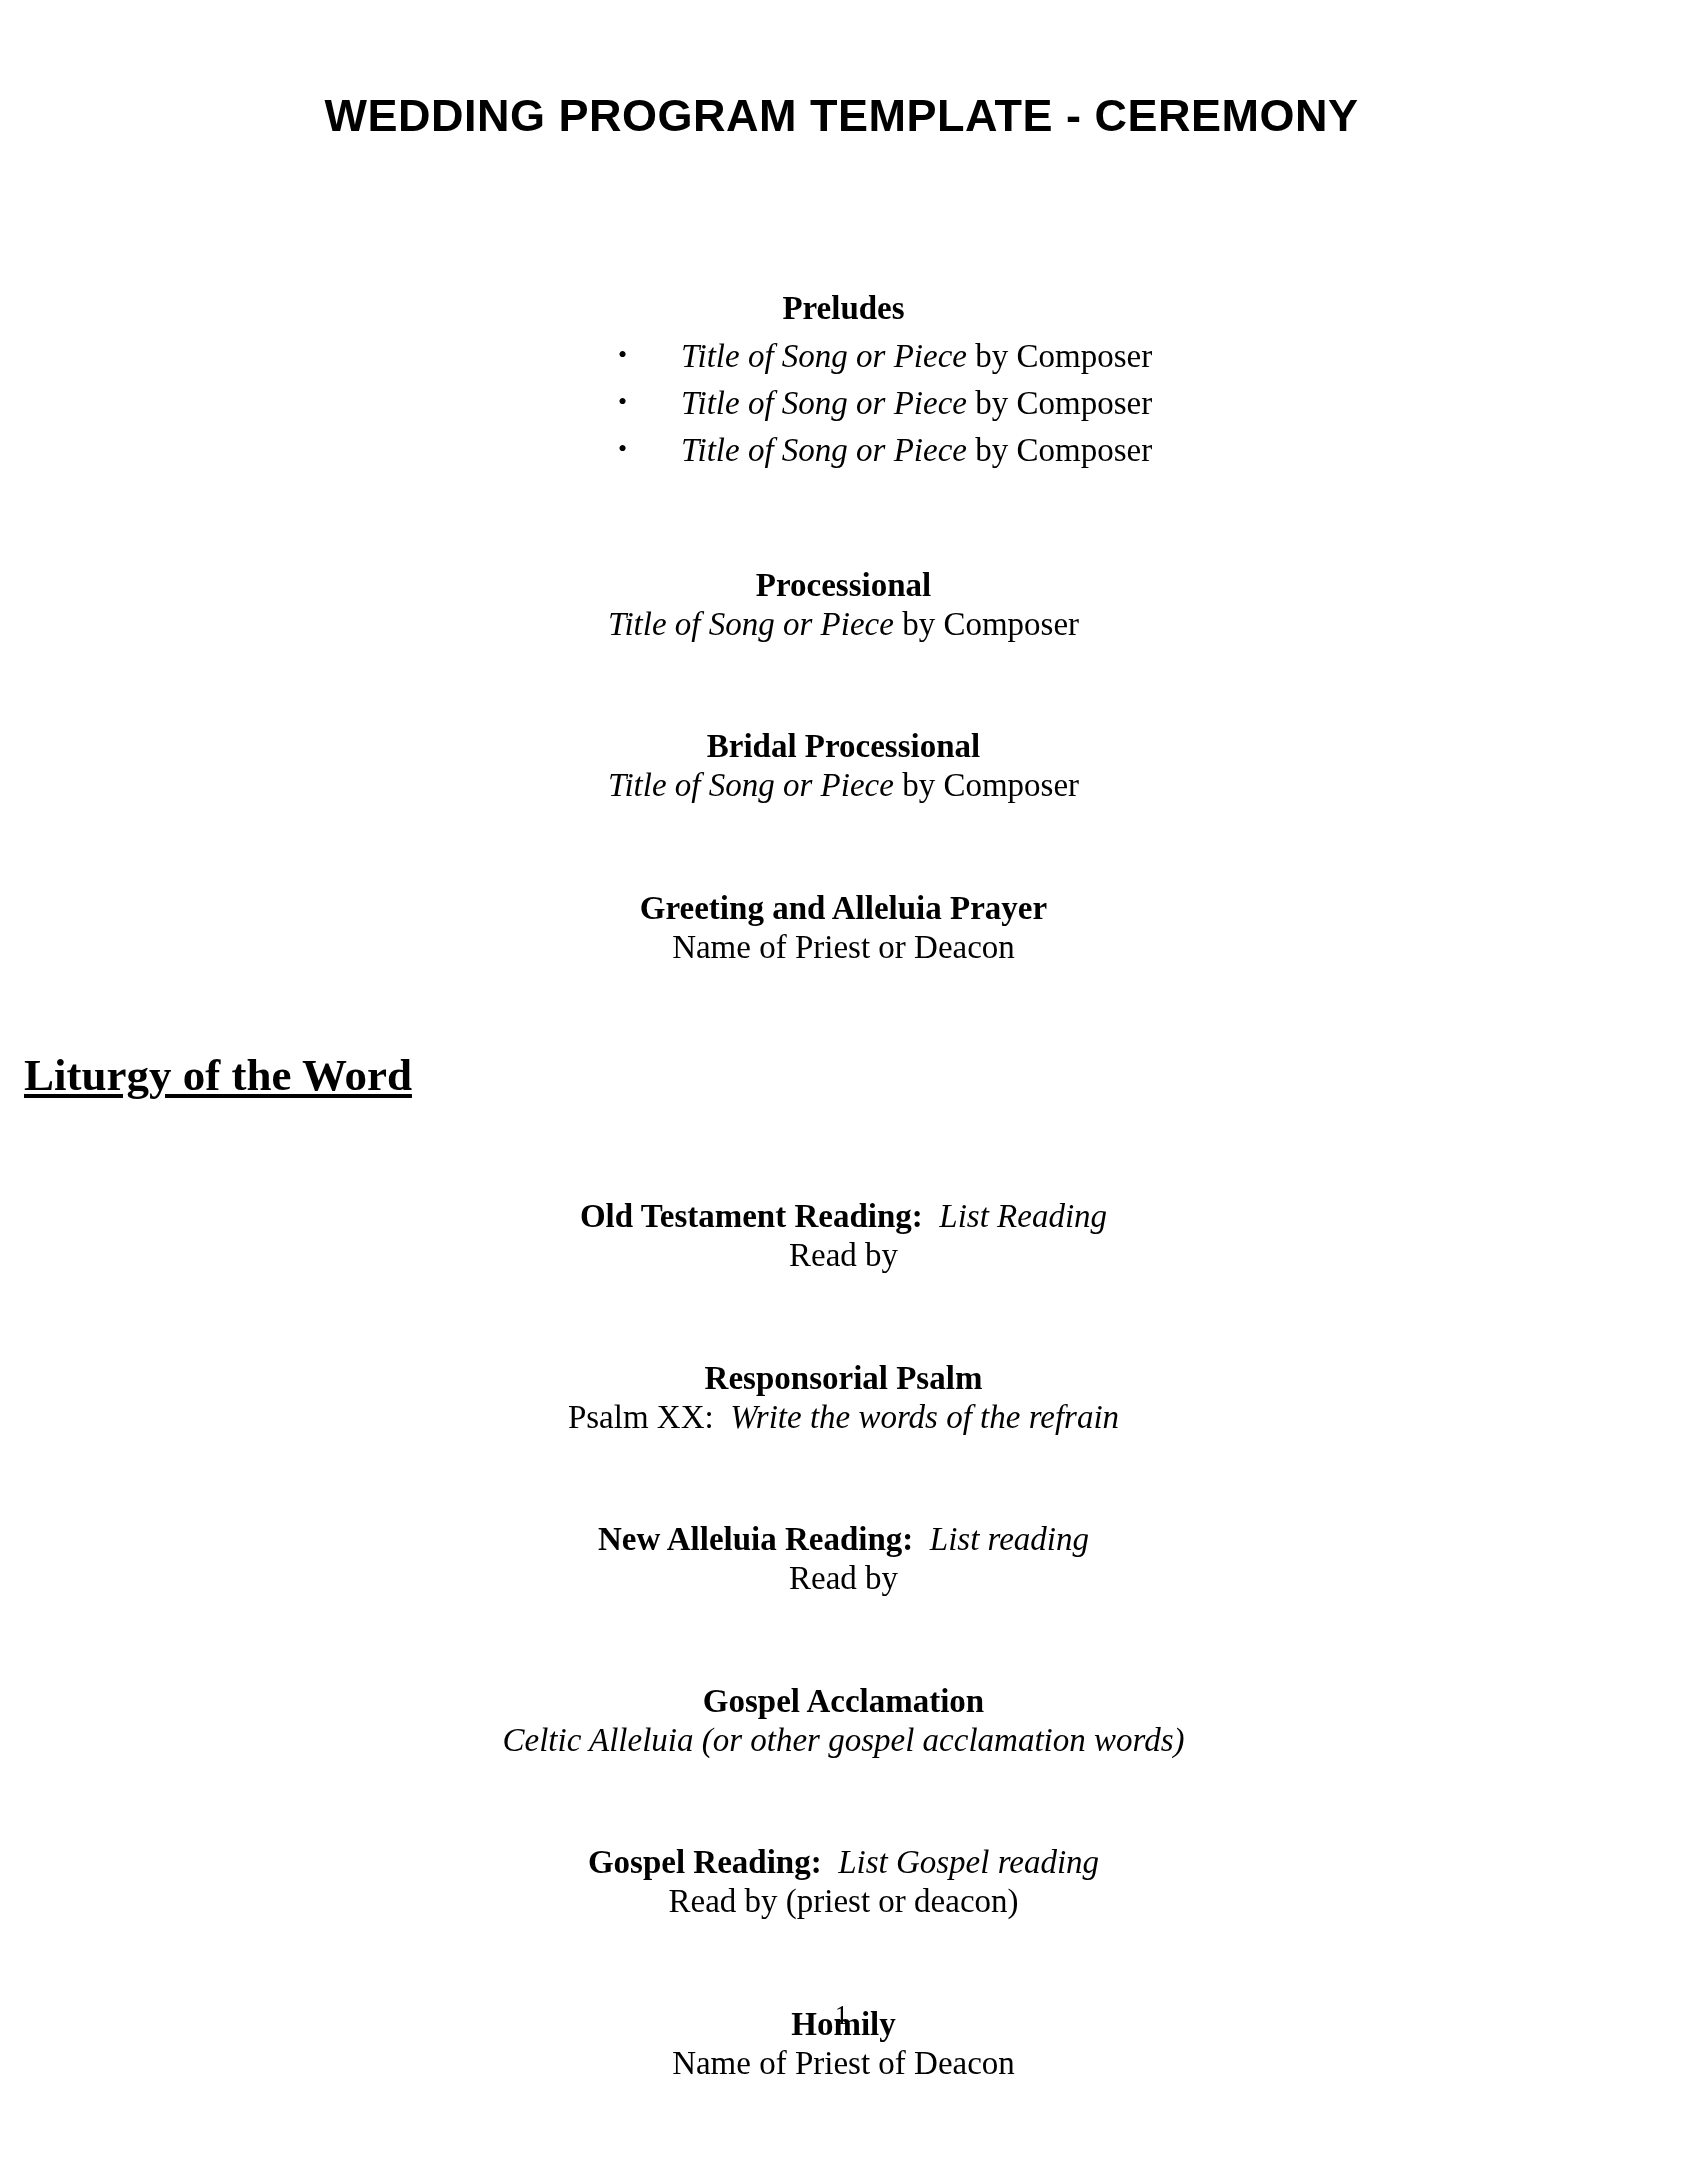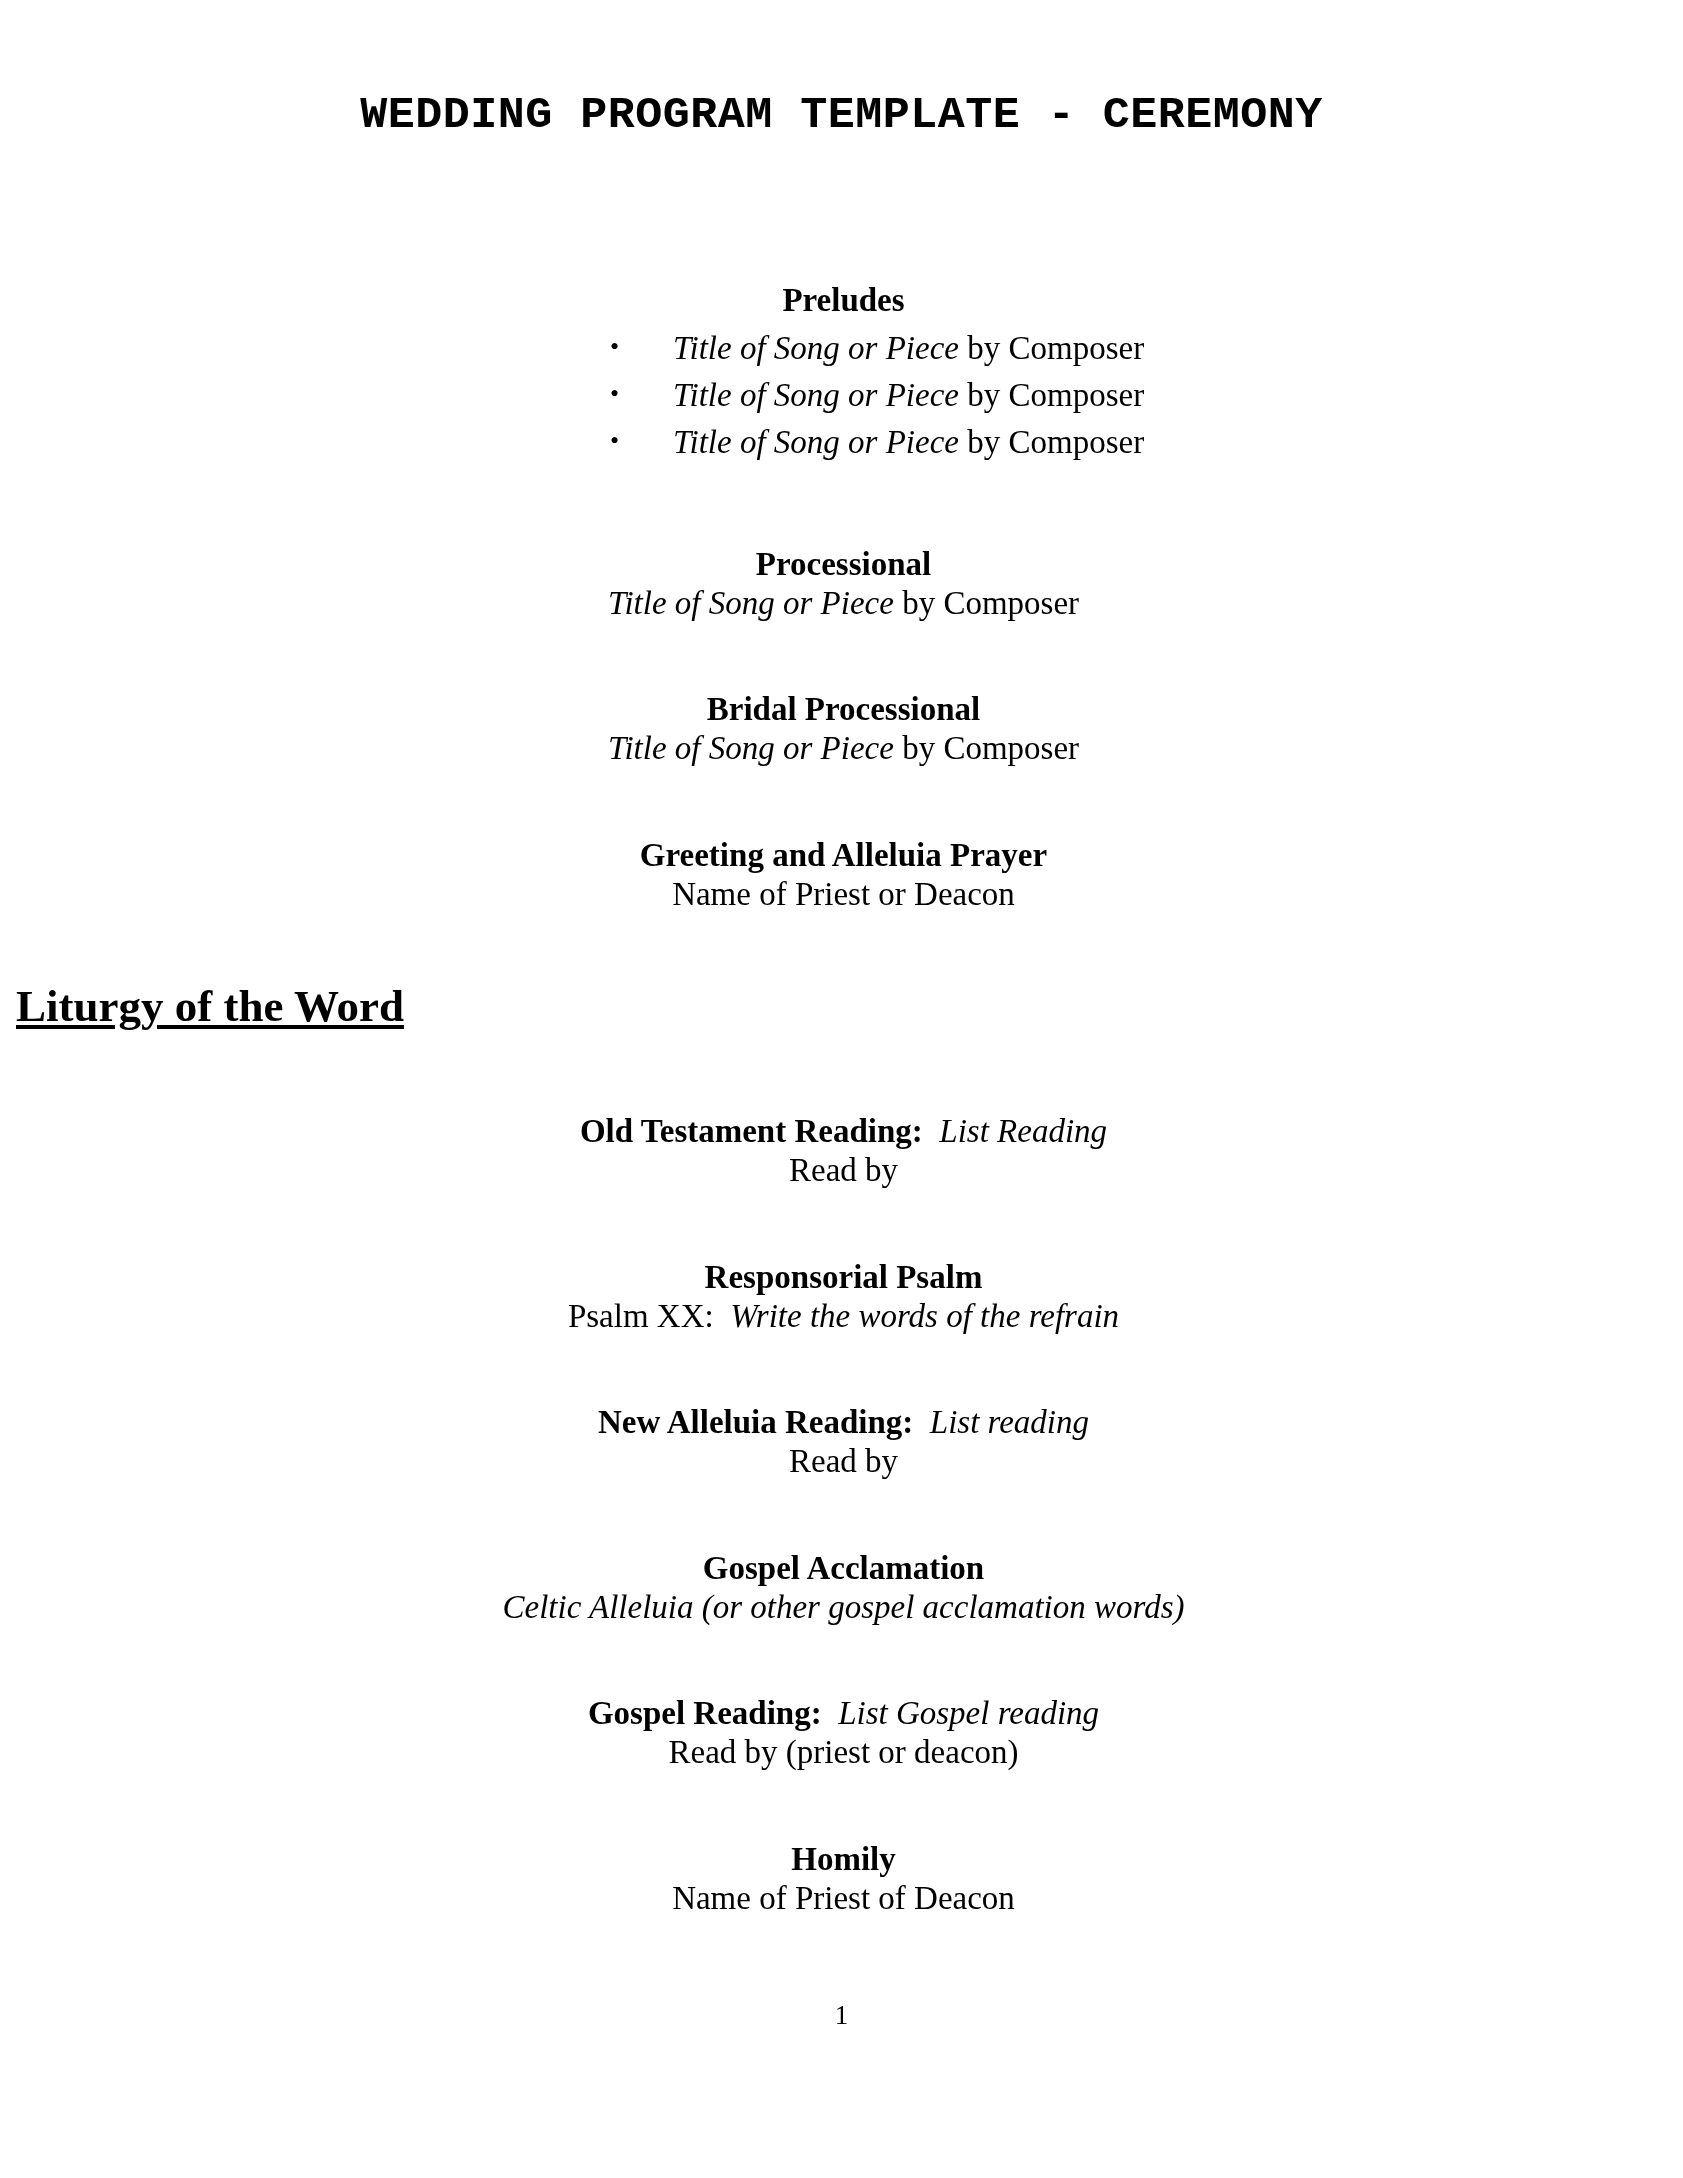--- a/index.html
+++ b/index.html
@@ -29,34 +29,34 @@
   .doc-title {
     position: absolute;
     top: 91px;
     left: 0;
     width: 1683px;
     text-align: center;
     font-size: 45px;
     font-weight: bold;
     letter-spacing: 0.5px;
     line-height: 1.1;
-    font-family: Liberation Mono, monospace;
+    font-family: Liberation Sans, sans-serif;
   }
 
   
   .body-col {
     position: absolute;
     top: 277px;
     left: 0;
     width: 1675px;   
     text-align: center;
   }
 
   .section {
-    margin: 4px;
+    margin: 12px;
     padding-left: 12px;
   }
 
   .sec-heading {
     font-size: 33px;
     font-weight: bold;
     line-height: 1.18;
     margin: 0;
     text-align: center;
   }

